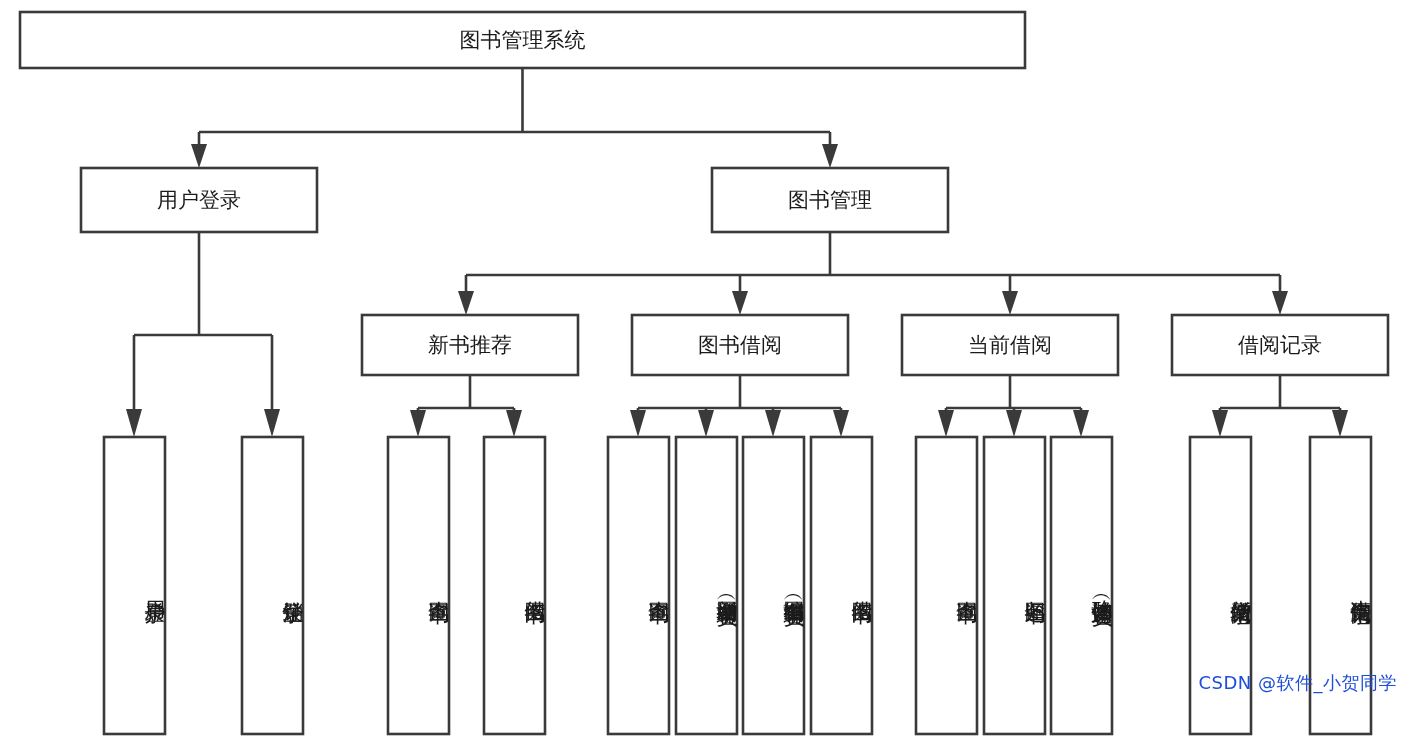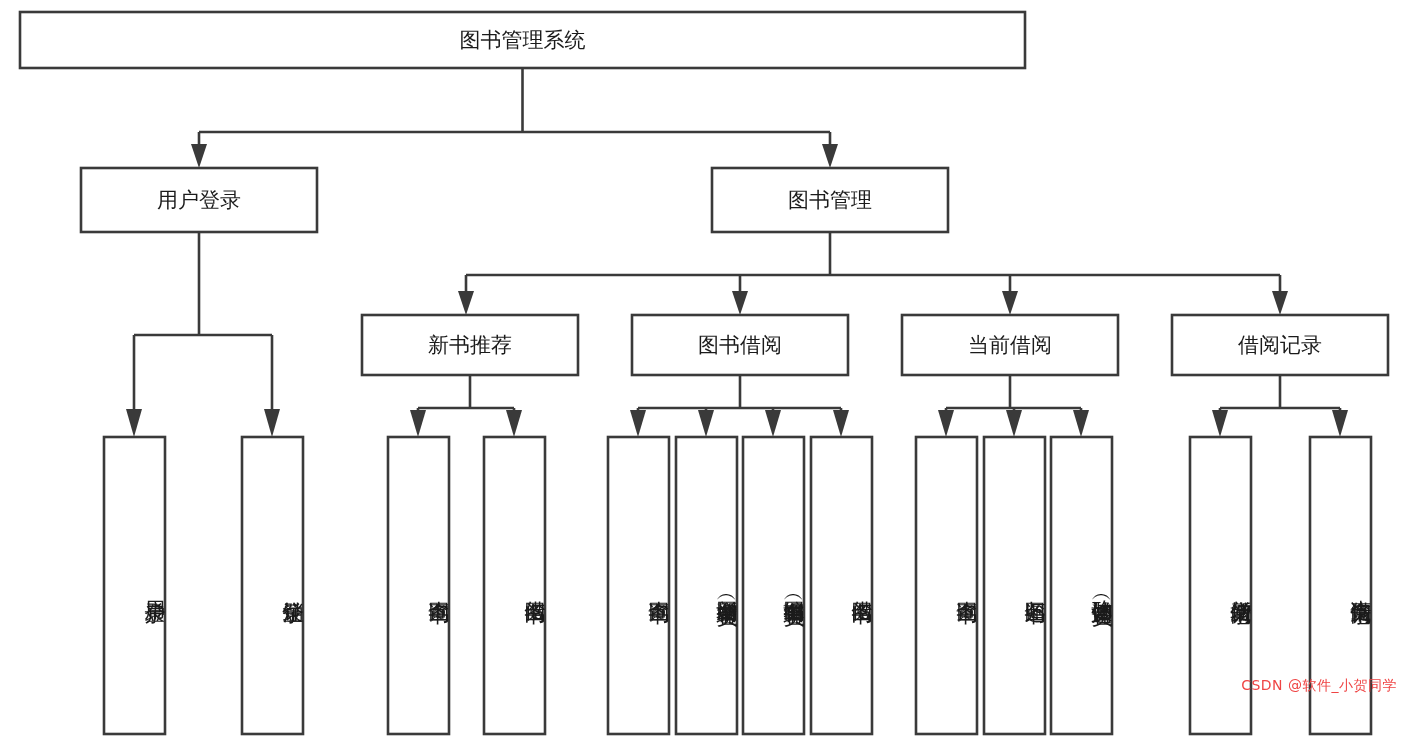--- a/index.html
+++ b/index.html
@@ -62,22 +62,22 @@
     display: flex;
     align-items: flex-start;
     justify-content: center;
     pointer-events: none;
   }
   .watermark {
     position: absolute;
     right: 8px;
     bottom: 4px;
     font-family: "DejaVu Sans", "Liberation Sans", sans-serif;
-    font-size: 14px;
-    color: #ef4444;
+    font-size: 18px;
+    color: #1d4ed8;
     white-space: nowrap;
     letter-spacing: 0.5px;
   }
 </style>
 </head>
 <body>
 
 <div id="diagram-root">
 
   <svg id="flow-svg" viewBox="0 0 1405 747">

